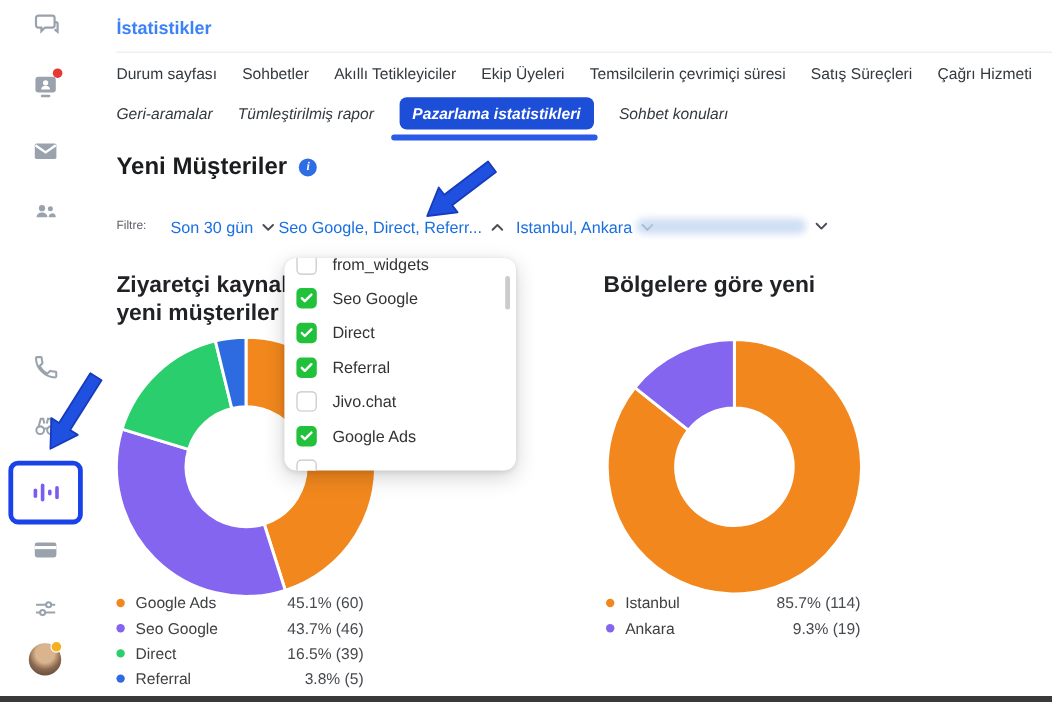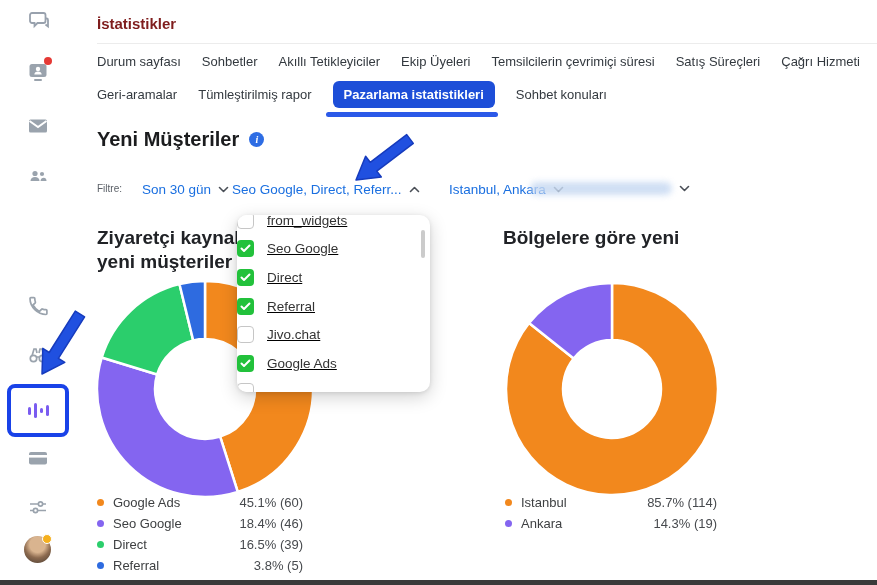--- a/index.html
+++ b/index.html
@@ -12,25 +12,25 @@
   .sidebar{position:absolute;left:0;top:0;width:80px;height:585px;background:#fff;}
   .side-ic{position:absolute;left:26px;width:24px;height:24px;cursor:pointer;}
   .badge-red{position:absolute;width:8px;height:8px;border-radius:50%;background:#e53935;right:-2px;top:-3px;}
   .stats-box{position:absolute;left:7px;top:384px;width:54px;height:45px;border:4px solid #1942E8;border-radius:8px;
     background:#fff;display:flex;align-items:center;justify-content:center;gap:3px;cursor:pointer;}
   .stats-box i{display:block;width:3px;border-radius:2px;background:#7A5CF0;}
   .avatar{position:absolute;left:24px;top:536px;width:27px;height:27px;border-radius:50%;cursor:pointer;
     background:radial-gradient(circle at 50% 32%, #d9b48f 0 34%, #8c6a4f 58%, #45392f 100%);}
   .avatar .dot-y{position:absolute;right:-1px;top:-2px;width:8px;height:8px;border-radius:50%;background:#f5b01e;border:1.5px solid #fff;}
   
-  .page-title{position:absolute;left:97px;top:15px;font-size:15px;font-weight:700;color:#7f1d1d;}
+  .page-title{position:absolute;left:97px;top:15px;font-size:15px;font-weight:700;color:#3b82f6;}
   .hdr-divider{position:absolute;left:97px;right:0;top:43px;height:1px;background:#ececec;}
   .tabs-row{position:absolute;left:97px;display:flex;gap:21px;align-items:center;}
   #tabs1{top:54px;}
-  #tabs2{top:81px;}
+  #tabs2{top:81px;font-style:italic;}
   .tab{font-size:13px;color:#33393f;cursor:pointer;white-space:nowrap;}
   .tab.selected{background:#1d4ed8;color:#fff;font-weight:700;padding:6px 11px;border-radius:6px;position:relative;}
   .tab-underline{position:absolute;left:-7px;right:-3px;bottom:-9px;height:5px;background:#2B59E8;border-radius:2.5px;}
   
   .section-title{position:absolute;left:97px;top:128px;font-size:20px;font-weight:700;color:#1b1c1e;display:flex;align-items:center;}
   .info-ic{display:inline-block;width:15px;height:15px;border-radius:50%;background:#2e6de4;color:#fff;
     font-size:10px;font-weight:700;font-style:italic;line-height:15px;text-align:center;margin-left:10px;cursor:pointer;
     font-family:"Liberation Serif", serif;}
   .filter-row{position:absolute;left:97px;top:181px;right:0;height:22px;}
   .filter-label{position:absolute;left:0;top:2px;font-size:10px;color:#5a5f66;}
@@ -45,21 +45,21 @@
   #donut-right{left:502px;top:279px;}
   .legend{position:absolute;top:492px;}
   #legend-left{left:97px;width:206px;}
   #legend-right{left:505px;width:212px;}
   .leg-row{display:flex;align-items:center;height:21px;font-size:13px;color:#3e4042;}
   .dot{width:7px;height:7px;border-radius:50%;margin-right:9px;flex:none;}
   .leg-val{margin-left:auto;color:#474a4e;}
   
   .dropdown{position:absolute;left:237px;top:215px;width:193px;height:177px;background:#fff;border-radius:10px;
     box-shadow:0 5px 18px rgba(0,0,0,0.18), 0 1px 4px rgba(0,0,0,0.10);overflow:hidden;z-index:20;}
-  .dd-list{margin-top:-9px;text-decoration:underline;}
+  .dd-list{margin-top:-9px;padding-left:10px;}
   .dd-row{display:flex;align-items:center;height:28.6px;cursor:pointer;}
   .cb{width:17px;height:17px;border-radius:4px;border:1.5px solid #c6c6c6;background:#fff;box-sizing:border-box;
     display:flex;align-items:center;justify-content:center;flex:none;}
   .cb.on{border:none;background:#22C13B;}
   .dd-label{margin-left:13px;font-size:13.5px;color:#333;}
   .dd-scroll{position:absolute;right:5px;top:15px;width:4px;height:28px;background:#cbcbcb;border-radius:2px;cursor:pointer;}
   
   .annot{position:absolute;left:0;top:0;z-index:30;pointer-events:none;}
   .bottom-bar{position:absolute;left:0;right:0;bottom:0;height:5px;background:#3a3a3a;}
 </style>
@@ -160,21 +160,21 @@
         <svg width="11" height="7" viewBox="0 0 11 7">
           <path d="M1.5 1.5 L5.5 5.5 L9.5 1.5" fill="none" stroke="#4a4f57" stroke-width="1.6" stroke-linecap="round" stroke-linejoin="round"></path>
         </svg>
       </span>
       <span class="chip" style="left: 135px;">
         <span>Seo Google, Direct, Referr...</span>
         <svg width="11" height="7" viewBox="0 0 11 7">
           <path d="M1.5 5.5 L5.5 1.5 L9.5 5.5" fill="none" stroke="#4a4f57" stroke-width="1.6" stroke-linecap="round" stroke-linejoin="round"></path>
         </svg>
       </span>
-      <span class="chip" style="left: 333px; margin-left: 19px;">
+      <span class="chip" style="left: 333px;">
         <span>Istanbul, Ankara</span>
         <svg width="11" height="7" viewBox="0 0 11 7">
           <path d="M1.5 1.5 L5.5 5.5 L9.5 1.5" fill="none" stroke="#4a4f57" stroke-width="1.6" stroke-linecap="round" stroke-linejoin="round"></path>
         </svg>
       </span>
       <span class="chip" style="left: 433px;">
         <span class="blur-blob"></span>
         <svg width="11" height="7" viewBox="0 0 11 7">
           <path d="M1.5 1.5 L5.5 5.5 L9.5 1.5" fill="none" stroke="#4a4f57" stroke-width="1.6" stroke-linecap="round" stroke-linejoin="round"></path>
         </svg>
@@ -202,21 +202,21 @@
 
   <div class="legend" id="legend-left">
       <div class="leg-row">
         <span class="dot" style="background: rgb(242, 136, 29);"></span>
         <span class="leg-label">Google Ads</span>
         <span class="leg-val">45.1% (60)</span>
       </div>
       <div class="leg-row">
         <span class="dot" style="background: rgb(132, 101, 240);"></span>
         <span class="leg-label">Seo Google</span>
-        <span class="leg-val">18.4% (46)</span>
+        <span class="leg-val">43.7% (46)</span>
       </div>
       <div class="leg-row">
         <span class="dot" style="background: rgb(43, 206, 108);"></span>
         <span class="leg-label">Direct</span>
         <span class="leg-val">16.5% (39)</span>
       </div>
       <div class="leg-row">
         <span class="dot" style="background: rgb(46, 107, 224);"></span>
         <span class="leg-label">Referral</span>
         <span class="leg-val">3.8% (5)</span>
@@ -224,21 +224,21 @@
     </div>
   <div class="legend" id="legend-right">
       <div class="leg-row">
         <span class="dot" style="background: rgb(242, 136, 29);"></span>
         <span class="leg-label">Istanbul</span>
         <span class="leg-val">85.7% (114)</span>
       </div>
       <div class="leg-row">
         <span class="dot" style="background: rgb(132, 101, 240);"></span>
         <span class="leg-label">Ankara</span>
-        <span class="leg-val">14.3% (19)</span>
+        <span class="leg-val">9.3% (19)</span>
       </div>
     </div>
 
   <div class="dropdown">
     <div class="dd-list">
         <div class="dd-row">
           <span class="cb"></span>
           <span class="dd-label">from_widgets</span>
         </div>
         <div class="dd-row">

